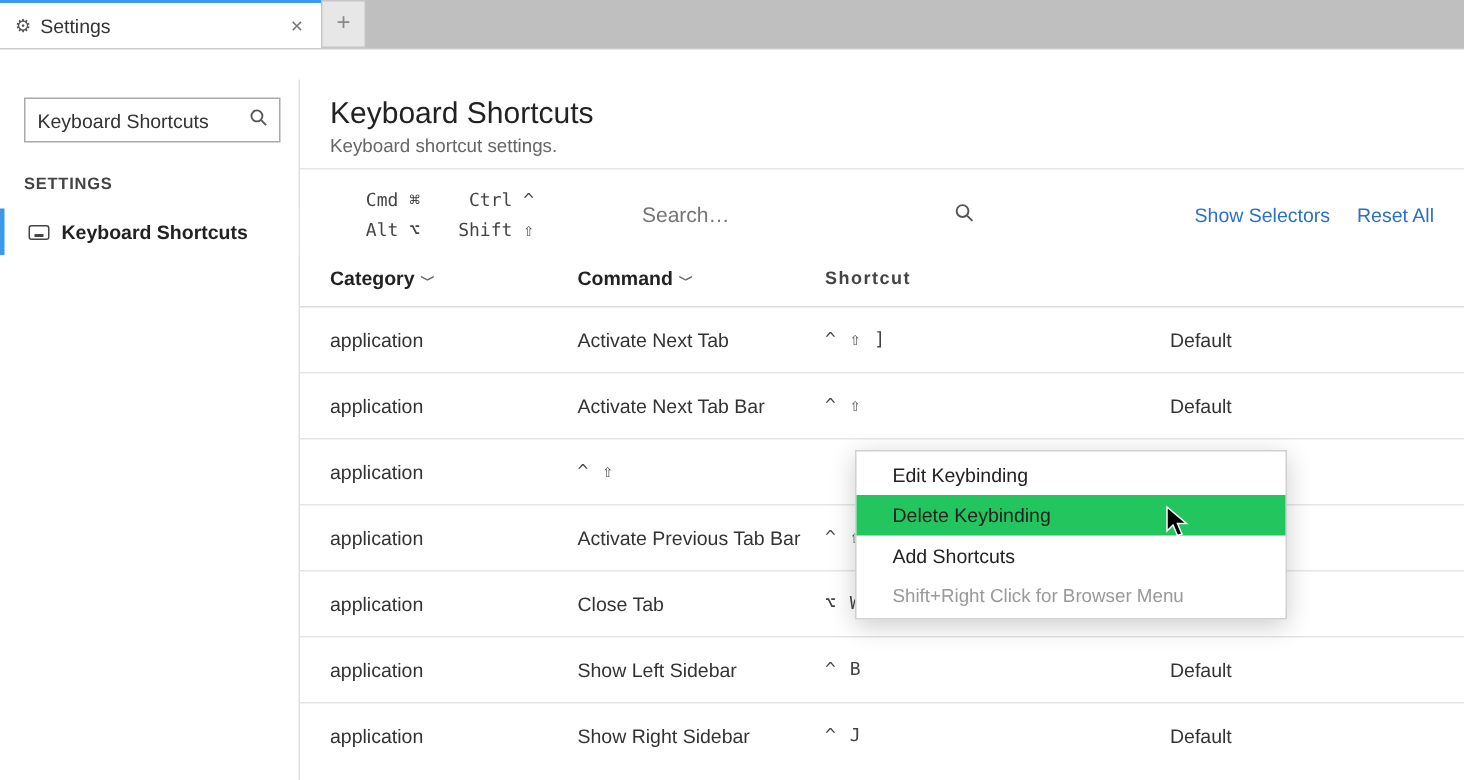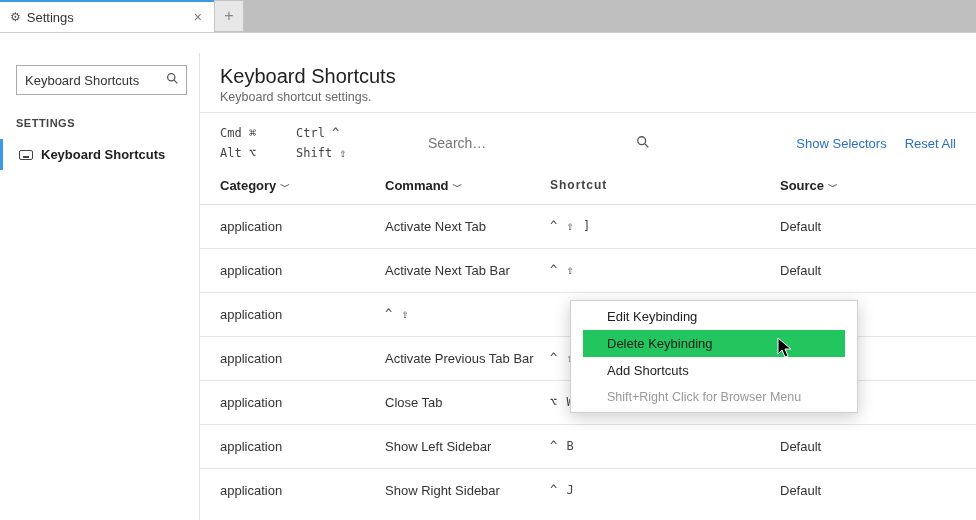--- a/index.html
+++ b/index.html
@@ -30,21 +30,21 @@
 .sideitem .kbicon { width: 14px; height: 10px; border: 1.5px solid #444; border-radius: 2px; display: inline-block; position: relative; }
 .sideitem .kbicon::after { content: ""; position: absolute; left: 3px; right: 3px; bottom: 1px; height: 1.5px; background: #444; }
 
 
 .main { flex: 1; display: flex; flex-direction: column; overflow: hidden; position: relative; }
 .mainhead { padding: 12px 20px 8px; border-bottom: 1px solid #e5e5e5; }
 .mainhead h1 { font-size: 20px; font-weight: 400; color: #222; margin-bottom: 2px; }
 .mainhead .sub { font-size: 12.5px; color: #666; }
 
 .toolbar { display: flex; align-items: center; padding: 10px 20px 6px; gap: 16px; }
-.keylegend { font-family: ui-monospace, Menlo, Consolas, monospace; font-size: 12px; color: #444; line-height: 1.7; }
+.keylegend { font-family: ui-monospace, Menlo, Consolas, monospace; font-size: 12px; color: #444; line-height: 1.7; text-align: right; }
 .keylegend .row { display: flex; gap: 16px; }
 .keylegend .cell { min-width: 60px; }
 .toolbar .spacer { flex: 0 0 40px; }
 .toolbar .searchmain { flex: 0 0 200px; position: relative; }
 .toolbar .searchmain input { width: 100%; border: none; border-bottom: 1px solid transparent; font-size: 14px; color: #666; padding: 6px 0; outline: none; background: transparent; }
 .toolbar .searchmag { color: #555; margin-left: -8px; margin-right: 16px; }
 .toolbar .flex { flex: 1; }
 .toolbar .links { display: flex; gap: 18px; font-size: 13px; }
 .toolbar .links a { color: #2a6fc9; text-decoration: none; cursor: pointer; }
 
@@ -58,21 +58,21 @@
 
 .trow { display: flex; align-items: flex-start; padding: 14px 20px; border-top: 1px solid #e5e5e5; font-size: 13px; color: #333; min-height: 44px; }
 .trow:first-child { border-top: 1px solid #ddd; }
 
 .c-cat { width: 165px; flex: 0 0 165px; }
 .c-cmd { width: 165px; flex: 0 0 165px; padding-right: 12px; }
 .c-sc  { width: 230px; flex: 0 0 230px; font-family: ui-monospace, Menlo, Consolas, monospace; letter-spacing: 1px; font-size: 12px; color: #444; }
 .c-src { flex: 1; }
 
 
-.ctxmenu { position: absolute; background: #fff; border: 1px solid #d0d0d0; box-shadow: 0 4px 16px rgba(0,0,0,0.2); width: 288px; z-index: 100; padding: 2px 12px; font-size: 13px; }
+.ctxmenu { position: absolute; background: #fff; border: 1px solid #d0d0d0; box-shadow: 0 4px 16px rgba(0,0,0,0.2); width: 288px; z-index: 100; padding: 2px 0; font-size: 13px; }
 .ctxmenu .mi { padding: 6px 24px; cursor: pointer; color: #222; }
 .ctxmenu .mi.hov { background: #22c55e; }
 .ctxmenu .hint { padding: 6px 24px 6px; color: #999; font-size: 12.5px; }
 
 .cursor { position: absolute; z-index: 200; pointer-events: none; }
 .cursor svg { display: block; }
 </style>
 </head>
 <body>
 
@@ -139,21 +139,20 @@
         <div class="links">
           <a>Show Selectors</a>
           <a>Reset All</a>
         </div>
       </div>
 
       <div class="theadrow">
         <div class="c-cat"><span>Category</span><span class="sorticon">﹀</span></div>
         <div class="c-cmd"><span>Command</span><span class="sorticon">﹀</span></div>
         <div class="c-sc" style="font-family:inherit;"><span>Shortcut</span></div>
-        <div class="c-src"><span>Source</span><span class="sorticon">﹀</span></div>
       </div>
 
       <div class="tablewrap" id="tablewrap">
           <div class="trow">
             <div class="c-cat">application</div>
             <div class="c-cmd">Activate Next Tab</div>
             <div class="c-sc">^ ⇧ ]</div>
             <div class="c-src">Default</div>
           </div>
           <div class="trow">

